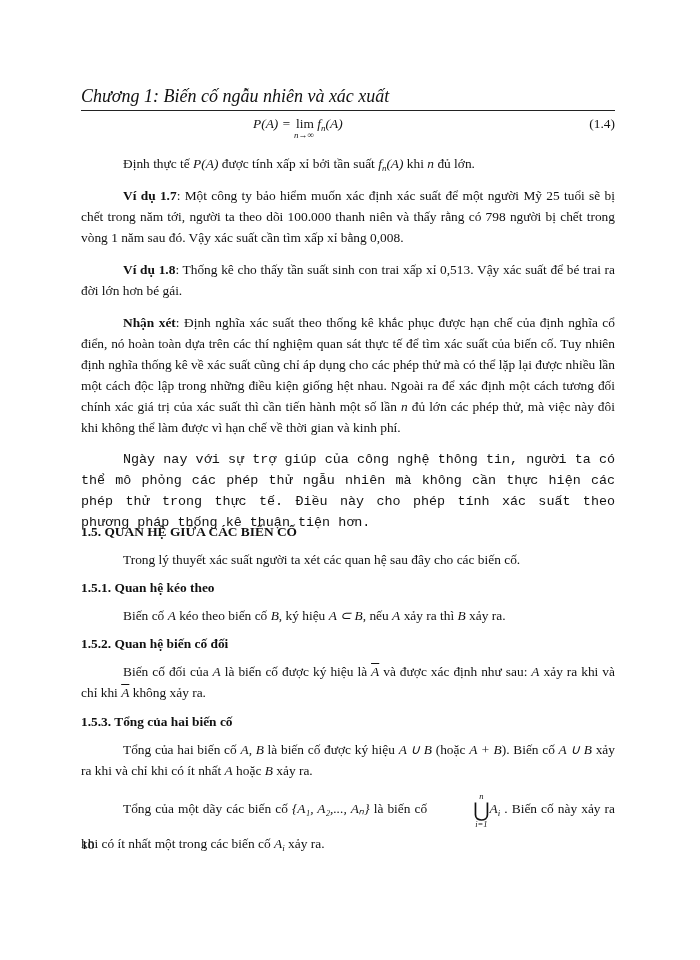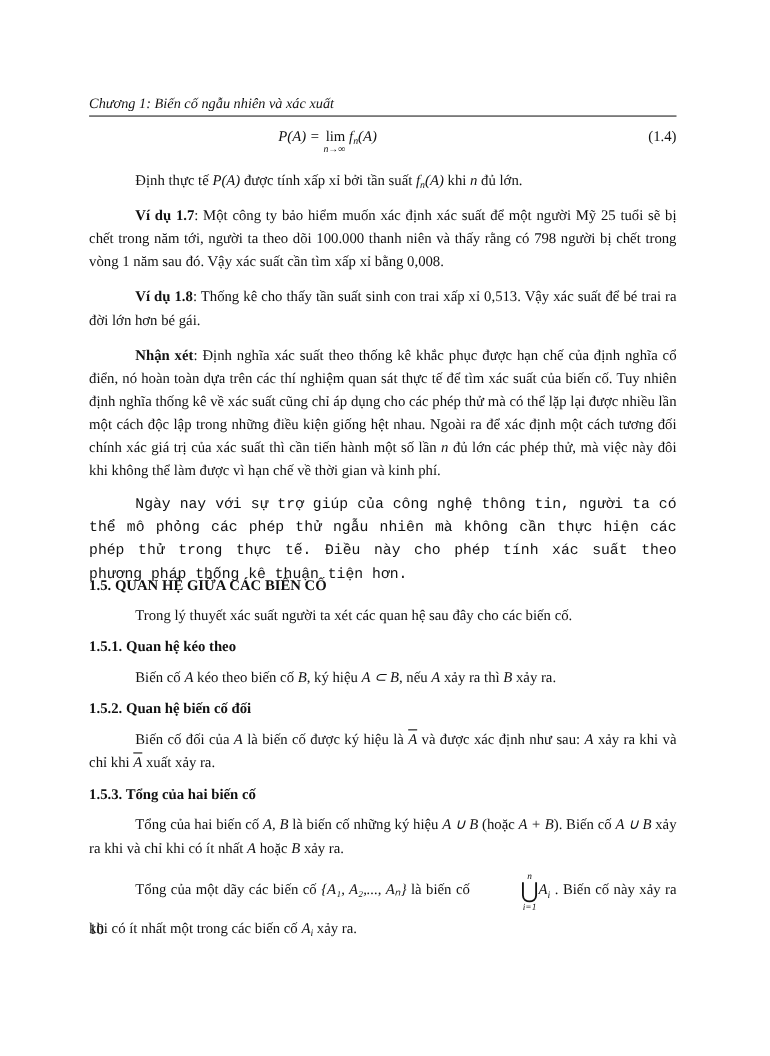--- a/index.html
+++ b/index.html
@@ -1,19 +1,19 @@
 <!DOCTYPE html>
 <html><head>
 <meta charset="utf-8">
 <style>
   html, body { margin:0; padding:0; background:#fff; }
   body { width:700px; height:960px; position:relative; overflow:hidden;
          font-family:"Liberation Serif", "DejaVu Serif", serif; color:#111; font-size:13.4px; }
   .page { position:absolute; left:81px; top:0; width:534px; }
-  .header { position:absolute; top:86px; left:0; width:534px; font-style:italic; font-size:13px;
+  .header { position:absolute; top:86px; left:0; width:534px; font-style:italic; font-size:18px;
             border-bottom:1px solid #222; padding-bottom:3px; }
   .formula { position:absolute; top:116px; left:0; width:534px; height:34px; }
   .formula .lhs { position:absolute; left:172px; top:0; font-size:13.4px; }
   .formula .lim { display:inline-block; text-align:right; vertical-align:top; }
   .formula .lim .sub { display:block; font-size:9px; font-style:italic; margin-top:-2px; }
   .formula .num { position:absolute; right:0; top:0; font-weight:normal; }
   i.m { font-family:Liberation Serif, serif; font-style:italic; }
   p { margin:0; text-align:justify; line-height:21px; }
   .ind { text-indent:42px; }
   .blk { position:absolute; left:0; width:534px; }
@@ -68,23 +68,23 @@
     <p class="ind" style="margin-top:9px;">Trong lý thuyết xác suất người ta xét các quan hệ sau đây cho các biến cố.</p>
   </div>
 
   <div class="blk" style="top:580px;">
     <h2>1.5.1. Quan hệ kéo theo</h2>
     <p class="ind" style="margin-top:9px;"><span>Biến cố </span><i class="m">A</i><span> kéo theo biến cố </span><i class="m">B</i><span>, ký hiệu </span><i class="m">A ⊂ B</i><span>, nếu </span><i class="m">A</i><span> xảy ra thì </span><i class="m">B</i><span> xảy ra.</span></p>
   </div>
 
   <div class="blk" style="top:636px;">
     <h2>1.5.2. Quan hệ biến cố đối</h2>
-    <p class="ind" style="margin-top:9px;"><span>Biến cố đối của </span><i class="m">A</i><span> là biến cố được ký hiệu là </span><span class="ovl">A</span><span> và được xác định như sau: </span><i class="m">A</i><span> xảy ra khi và chỉ khi </span><span class="ovl">A</span><span> xuất xảy ra.</span></p>
+    <p class="ind" style="margin-top:9px;"><span>Biến cố đối của </span><i class="m">A</i><span> là biến cố được ký hiệu là </span><span class="ovl">A</span><span> và được xác định như sau: </span><i class="m">A</i><span> xảy ra khi và chỉ khi </span><span class="ovl">A</span><span> không xảy ra.</span></p>
   </div>
 
   <div class="blk" style="top:714px;">
     <h2>1.5.3. Tổng của hai biến cố</h2>
-    <p class="ind" style="margin-top:9px;"><span>Tổng của hai biến cố </span><i class="m">A, B</i><span> là biến cố những ký hiệu </span><i class="m">A ∪ B</i><span> (hoặc </span><i class="m">A + B</i><span>). Biến cố </span><i class="m">A ∪ B</i><span> xảy ra khi và chỉ khi có ít nhất </span><i class="m">A</i><span> hoặc </span><i class="m">B</i><span> xảy ra.</span></p>
+    <p class="ind" style="margin-top:9px;"><span>Tổng của hai biến cố </span><i class="m">A, B</i><span> là biến cố được ký hiệu </span><i class="m">A ∪ B</i><span> (hoặc </span><i class="m">A + B</i><span>). Biến cố </span><i class="m">A ∪ B</i><span> xảy ra khi và chỉ khi có ít nhất </span><i class="m">A</i><span> hoặc </span><i class="m">B</i><span> xảy ra.</span></p>
     <p class="ind" style="margin-top:10px; line-height:30px;"><span>Tổng của một dãy các biến cố </span><i class="m">{A₁, A₂,..., Aₙ}</i><span> là biến cố </span><span class="bigcup"><span class="top">n</span><span class="sym">⋃</span><span class="bot">i=1</span></span><i class="m">A</i><span class="sub-s">i</span><span> . Biến cố này xảy ra khi có ít nhất một trong các biến cố </span><i class="m">A</i><span class="sub-s">i</span><span> xảy ra.</span></p>
   </div>
 
   <div class="pagenum">10</div>
 </div>
 
 </body></html>

